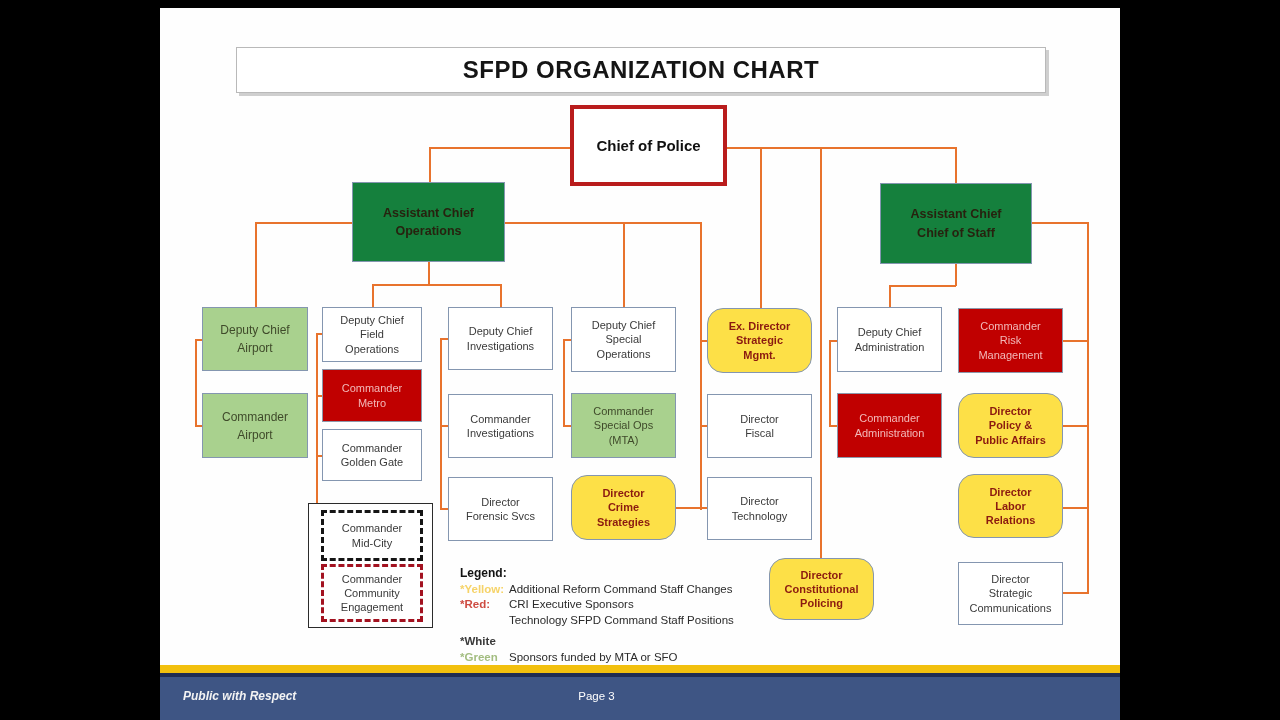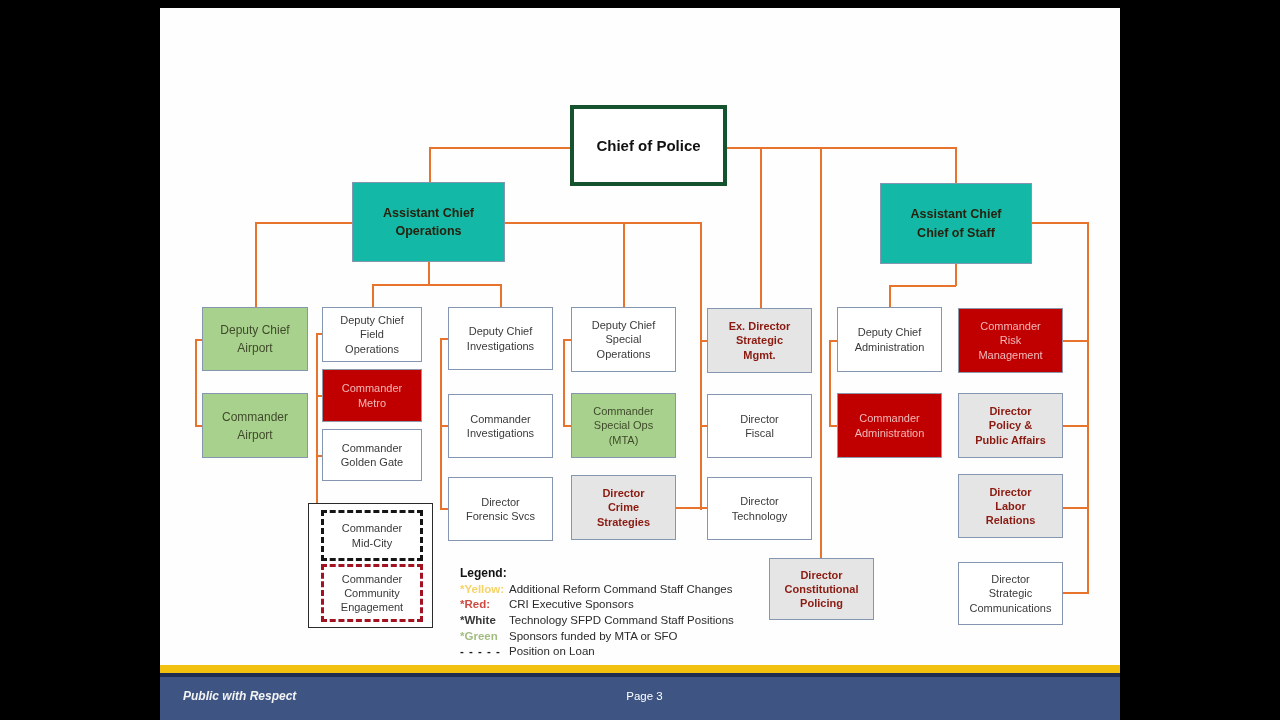--- a/index.html
+++ b/index.html
@@ -10,54 +10,57 @@
 
   .title-box{position:absolute;left:236px;top:47px;width:808px;height:44px;background:#fff;
     border:1px solid #b9b9b9;box-shadow:3px 3px 0 #cfcfcf;display:flex;align-items:center;justify-content:center;}
   .title-box span{font-size:24px;font-weight:bold;color:#151515;letter-spacing:.5px;}
 
   .line{position:absolute;background:#E8732D;}
 
   .node{position:absolute;box-sizing:border-box;border:1.5px solid #8496B0;background:#fff;
     display:flex;align-items:center;justify-content:center;text-align:center;
     font-size:11px;line-height:1.3;color:#3a3a3a;white-space:pre-line;}
-  .chief{border:4px solid #14532d;font-weight:bold;font-size:15px;color:#111;}
-  .ac{background:#14b8a6;font-weight:bold;font-size:12.5px;color:#27220f;line-height:1.45;}
-  .ydir{background:#e5e5e5;color:#8B1A10;font-weight:bold;}
+  .chief{border:4px solid #b91c1c;font-weight:bold;font-size:15px;color:#111;}
+  .ac{background:#15803d;font-weight:bold;font-size:12.5px;color:#27220f;line-height:1.45;}
+  .ydir{background:#fde047;color:#8B1A10;font-weight:bold;border-radius:16px;}
   .green{background:#A9D18E;color:#3f4a2a;}
   .fs12{font-size:12px;line-height:1.5;}
   .red{background:#C00000;color:#F2B8B8;border-color:#8d98ab;}
   .loan-outer{position:absolute;box-sizing:border-box;border:1.5px solid #2b2b2b;background:#fff;}
   .dashb{border:3px dashed #151515;}
   .dashr{border:3px dashed #A31220;}
 
   .legend{position:absolute;left:460px;top:566px;width:300px;font-size:11.5px;color:#2b2b2b;}
   .legend .lhead{font-weight:bold;font-size:12px;margin-bottom:2px;color:#111;}
   .lrow{display:flex;margin-top:2.5px;line-height:1.15;}
   .lkey{width:49px;flex:0 0 49px;font-weight:bold;}
   .lk-red{color:#CE4B41;}
   .lk-yellow{color:#F6D368;}
-  .lk-white{color:#3a3a3a;}
+  .lk-white{color:#3a3a3a;margin-top:21px;}
   .lk-green{color:#A3BD81;}
   .lk-dash{color:#1a1a1a;letter-spacing:1px;}
   .ldesc{white-space:nowrap;}
 
   .footer-yellow{position:absolute;left:160px;top:665px;width:960px;height:8px;background:#F2C00E;}
   .footer-dark{position:absolute;left:160px;top:673px;width:960px;height:4px;background:#1F2C52;}
   .footer-navy{position:absolute;left:160px;top:677px;width:960px;height:43px;background:#3E5584;}
   .tagline{position:absolute;left:183px;top:689px;color:#f3f3f3;font-size:12px;font-style:italic;font-weight:bold;}
-  .pagenum{position:absolute;left:160px;top:690px;width:873px;text-align:center;color:#fff;font-size:11.5px;padding-left:48px;}
+  .pagenum{position:absolute;left:160px;top:690px;width:873px;text-align:center;color:#fff;font-size:11.5px;}
 </style>
 </head>
 <body>
 
 <div id="stage">
   <div class="slide-bg"></div>
   <div class="top-strip"></div>
 
+  <div class="title-box">
+    <span>SFPD ORGANIZATION CHART</span>
+  </div>
 
   <div id="lines">
       <div class="line" style="left: 429px; top: 147px; width: 141px; height: 2px;"></div>
       <div class="line" style="left: 727px; top: 147px; width: 229px; height: 2px;"></div>
       <div class="line" style="left: 255px; top: 222px; width: 97px; height: 2px;"></div>
       <div class="line" style="left: 505px; top: 222px; width: 196px; height: 2px;"></div>
       <div class="line" style="left: 372px; top: 284px; width: 128px; height: 2px;"></div>
       <div class="line" style="left: 195px; top: 339px; width: 8px; height: 2px;"></div>
       <div class="line" style="left: 195px; top: 425px; width: 8px; height: 2px;"></div>
       <div class="line" style="left: 316px; top: 333px; width: 7px; height: 2px;"></div>

